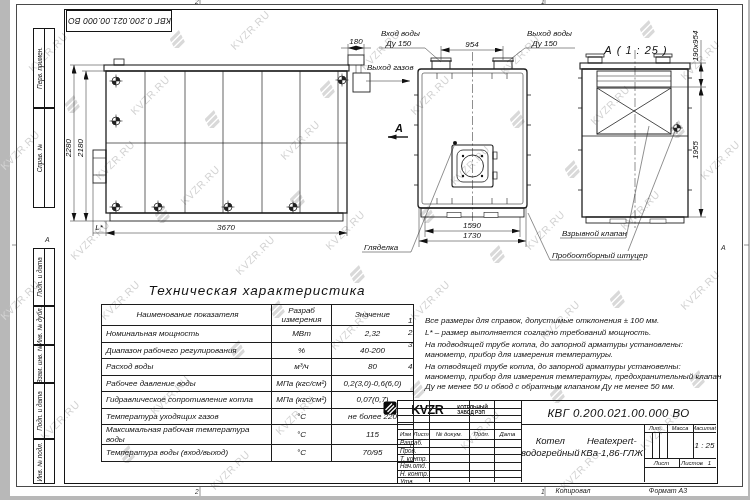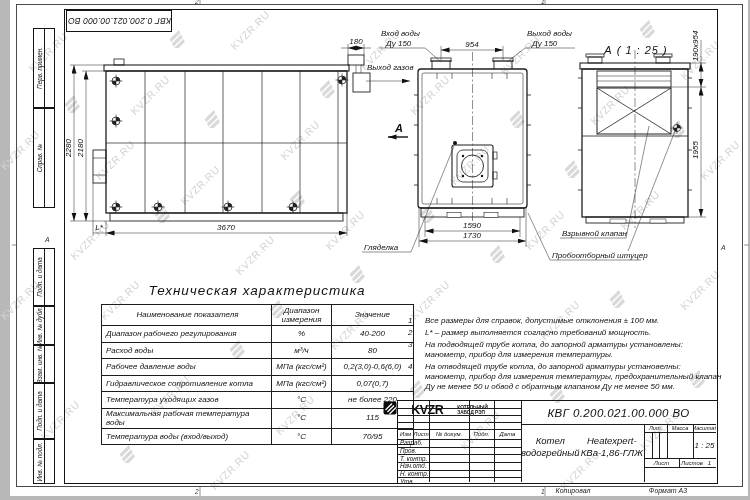--- a/index.html
+++ b/index.html
@@ -269,25 +269,30 @@
 <span class="bm z2" style="left:550px;top:487px;width:46px;text-align:center">Копировал</span>
 <span class="bm z2" style="left:646px;top:487px;width:44px;text-align:center">Формат А3</span>
 
 <div class="abs spec-wrap z2">
   <div class="spec-title">Техническая характеристика</div>
   <table>
     <tbody>
         <tr class="hdr">
       <td class="name">Наименование показателя</td>
       <td class="units">
-            <div>Диапазон</div>
+            <div>Разраб</div>
             <div>измерения</div>
           </td>
       <td class="val">Значение</td>
     </tr>
+    <tr>
+          <td class="name">Номинальная мощность</td>
+          <td class="units">МВт</td>
+          <td class="val">2,32</td>
+        </tr>
     <tr>
           <td class="name">Диапазон рабочего регулирования</td>
           <td class="units">%</td>
           <td class="val">40-200</td>
         </tr>
     <tr>
           <td class="name">Расход воды</td>
           <td class="units">м³/ч</td>
           <td class="val">80</td>
         </tr>

